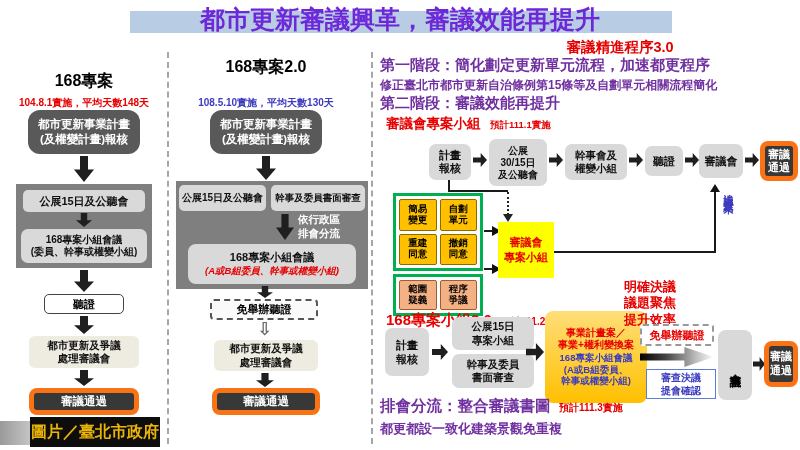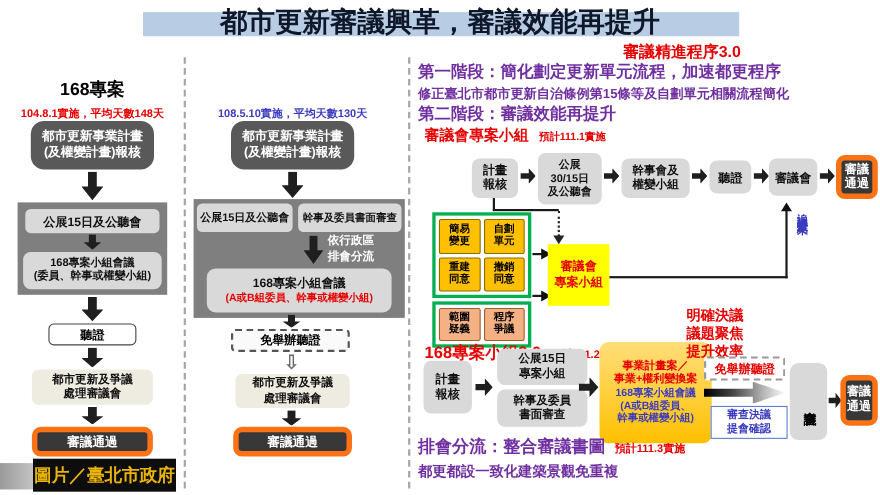--- a/index.html
+++ b/index.html
@@ -30,21 +30,21 @@
   .blue{color:#3b3bbf;}
   .purple{color:#7030a0;}
   .vertical{writing-mode:vertical-rl;text-orientation:upright;}
 </style>
 </head>
 <body>
 
 <div class="canvas">
 
   <div class="abs" style="left:130px;top:11px;width:542px;height:22px;background:#b8cce4;"></div>
-  <div class="abs ctr" data-bind="title" style="left:110px;top:2px;width:580px;height:34px;font-size:25px;font-weight:bold;color:#0f172a;text-align:center;">都市更新審議興革，審議效能再提升</div>
+  <div class="abs ctr" data-bind="title" style="left:110px;top:2px;width:580px;height:34px;font-size:25px;font-weight:bold;color:#6d28d9;text-align:center;">都市更新審議興革，審議效能再提升</div>
 
   <div class="abs sep" style="left:167px;top:52px;height:392px;width:0;"></div>
   <div class="abs sep" style="left:371px;top:52px;height:392px;width:0;"></div>
 
   <div class="abs ctr" data-bind="left.header" style="left:24px;top:56px;width:120px;height:22px;font-size:16px;font-weight:bold;margin-top:14px;">168專案</div>
   <div class="abs ctr red" data-bind="left.note" style="left:6px;top:96px;width:156px;height:14px;font-size:10px;font-weight:bold;">104.8.1實施，平均天數148天</div>
   <div class="abs ctr box-dark" data-bind="left.report" style="left:28px;top:110px;width:112px;height:44px;font-size:11.5px;line-height:1.3;">都市更新事業計畫
 (及權變計畫)報核</div>
   <div class="abs varrow" style="left:74px;top:156px;width:20px;height:26px;"></div>
   <div class="abs container-gray" style="left:16px;top:184px;width:136px;height:84px;"></div>
@@ -53,33 +53,34 @@
   <div class="abs ctr box-light" data-bind="left.meeting" style="left:21px;top:229px;width:126px;height:34px;font-size:10px;line-height:1.25;">168專案小組會議
 (委員、幹事或權變小組)</div>
   <div class="abs varrow" style="left:74px;top:270px;width:20px;height:22px;"></div>
   <div class="abs ctr" data-bind="left.hearing" style="left:44px;top:294px;width:80px;height:20px;background:#fff;border:1.5px solid #444;border-radius:5px;font-size:11px;font-weight:bold;">聽證</div>
   <div class="abs varrow" style="left:74px;top:316px;width:20px;height:18px;"></div>
   <div class="abs ctr box-cream" data-bind="left.council" style="left:29px;top:336px;width:110px;height:32px;font-size:10.5px;line-height:1.25;">都市更新及爭議
 處理審議會</div>
   <div class="abs varrow" style="left:74px;top:370px;width:20px;height:16px;"></div>
   <div class="abs ctr box-final" data-bind="left.passed" style="left:29px;top:388px;width:110px;height:27px;font-size:11.5px;">審議通過</div>
 
+  <div class="abs ctr" data-bind="middle.header" style="left:206px;top:56px;width:120px;height:22px;font-size:16px;font-weight:bold;">168專案2.0</div>
   <div class="abs ctr blue" data-bind="middle.note" style="left:186px;top:96px;width:160px;height:14px;font-size:10px;font-weight:bold;">108.5.10實施，平均天數130天</div>
   <div class="abs ctr box-dark" data-bind="middle.report" style="left:210px;top:110px;width:112px;height:44px;font-size:11.5px;line-height:1.3;">都市更新事業計畫
 (及權變計畫)報核</div>
   <div class="abs varrow" style="left:256px;top:156px;width:20px;height:24px;"></div>
   <div class="abs container-gray" style="left:176px;top:181px;width:192px;height:108px;"></div>
   <div class="abs ctr box-light" data-bind="middle.public" style="left:179px;top:185px;width:87px;height:26px;font-size:10px;border-radius:5px;">公展15日及公聽會</div>
   <div class="abs ctr box-light" data-bind="middle.written" style="left:271px;top:185px;width:94px;height:26px;font-size:9.5px;border-radius:5px;">幹事及委員書面審查</div>
   <div class="abs varrow" style="left:276px;top:214px;width:18px;height:26px;"></div>
   <div class="abs" data-bind="middle.split_note" style="left:298px;top:213px;width:70px;height:30px;color:#fff;font-size:10.5px;font-weight:bold;line-height:1.3;">依行政區
 排會分流</div>
   <div class="abs box-light ctr" style="left:188px;top:244px;width:168px;height:40px;flex-direction:column;border-radius:8px;">
     <div data-bind="middle.meeting_title" style="font-size:11px;font-weight:bold;">168專案小組會議</div>
-    <div class="red" data-bind="middle.meeting_sub" style="font-size:9.5px;font-weight:bold;">(A或B組委員、幹事或權變小組)</div>
+    <div class="red" data-bind="middle.meeting_sub" style="font-size:9.5px;font-weight:bold;font-style:italic;">(A或B組委員、幹事或權變小組)</div>
   </div>
   <div class="abs varrow" style="left:257px;top:286px;width:16px;height:12px;"></div>
   <div class="abs ctr" data-bind="middle.no_hearing" style="left:210px;top:299px;width:108px;height:21px;border:2px dashed #555;border-radius:4px;background:#fafafa;font-size:11px;font-weight:bold;">免舉辦聽證</div>
   <div class="abs ctr" data-bind="icons.hollow_down_arrow" style="left:254px;top:318px;width:22px;height:22px;font-size:18px;color:#666;font-weight:bold;">⇩</div>
   <div class="abs ctr box-cream" data-bind="middle.council" style="left:214px;top:340px;width:104px;height:31px;font-size:10.5px;line-height:1.25;">都市更新及爭議
 處理審議會</div>
   <div class="abs varrow" style="left:256px;top:373px;width:18px;height:14px;"></div>
   <div class="abs ctr box-final" data-bind="middle.passed" style="left:212px;top:388px;width:108px;height:27px;font-size:11.5px;">審議通過</div>
 
   <div class="abs ctr red" data-bind="right.heading" style="left:470px;top:38px;width:300px;height:18px;font-size:14.5px;font-weight:bold;">審議精進程序3.0</div>

